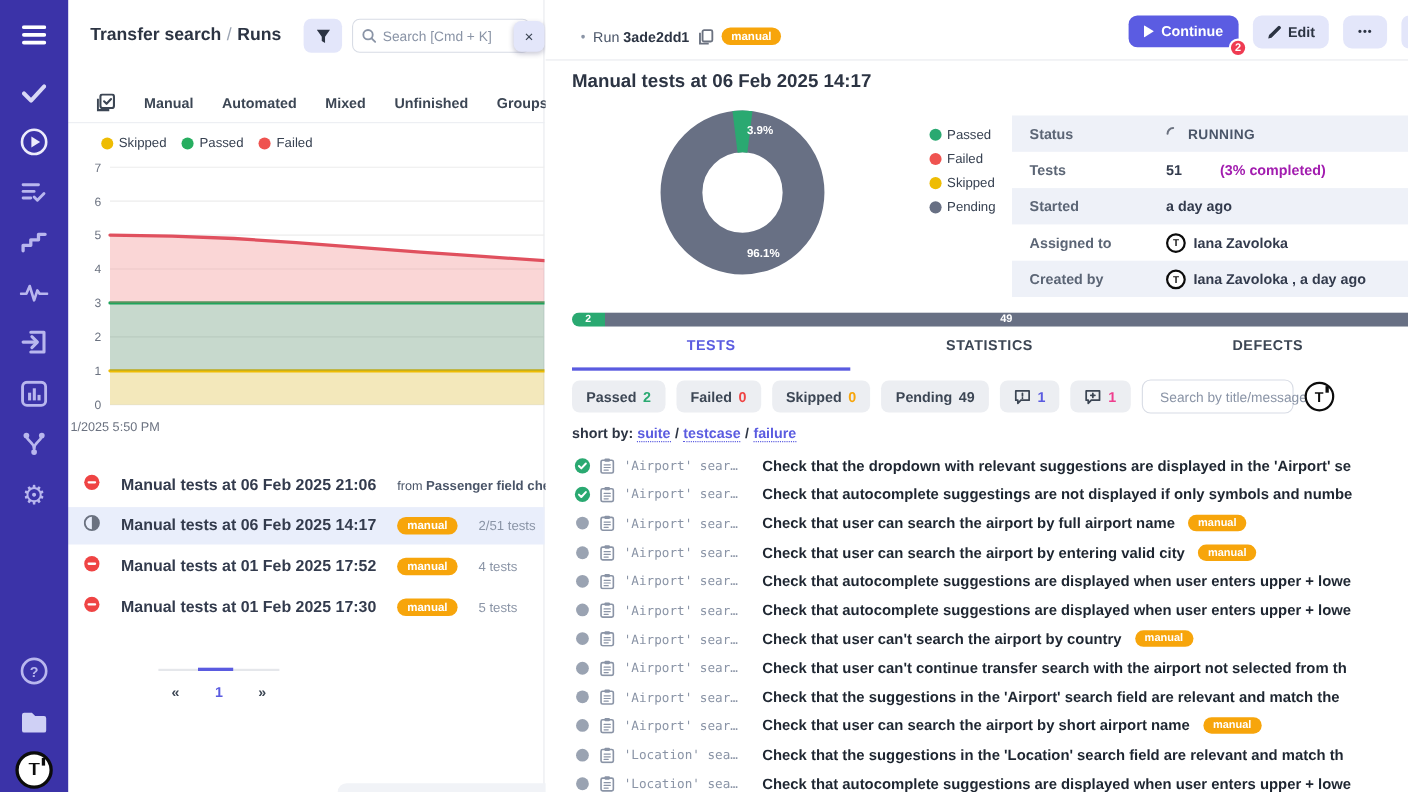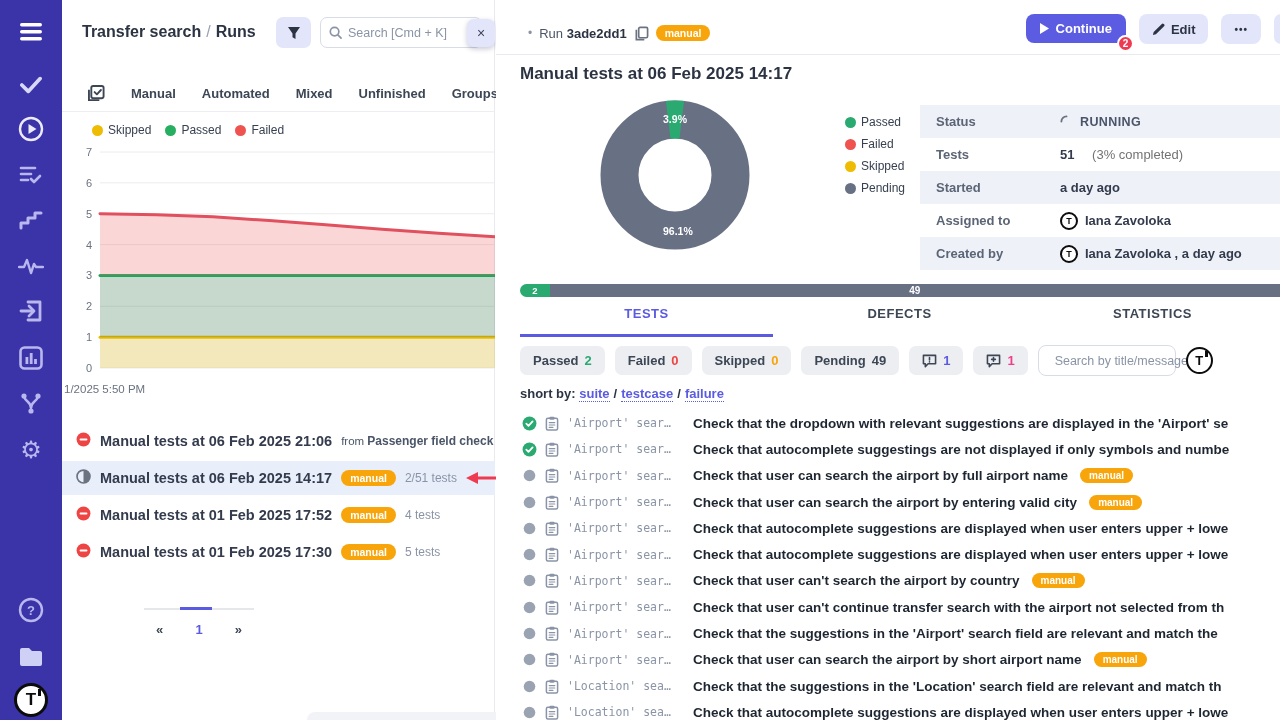--- a/index.html
+++ b/index.html
@@ -34,21 +34,21 @@
   .lp-tabs { position:absolute; left:0; top:76px; width:433px; height:36px; display:flex; align-items:center;
     gap:26px; padding:0 26px; border-bottom:1px solid #eceef2; }
   .lp-tab { font-size:13px; font-weight:bold; color:#3c4654; cursor:pointer; white-space:nowrap; }
   .lp-legend { position:absolute; left:30px; top:123px; display:flex; gap:14px; align-items:center; }
   .leg-item { display:flex; align-items:center; gap:5px; font-size:12px; color:#374151; cursor:pointer; }
   .leg-dot { width:11px; height:11px; border-radius:50%; }
   #run-chart { position:absolute; left:0; top:142px; }
   .x-tick { position:absolute; left:2px; top:383px; font-size:11.5px; color:#6b7280; }
 
   .run-list { position:absolute; left:0; top:424px; width:433px; }
-  .run-row { position:relative; display:flex; align-items:center; gap:9px; height:34px; padding:0 14px;
+  .run-row { position:relative; display:flex; align-items:center; gap:19px; height:34px; padding:0 14px;
     margin-bottom:3px; cursor:pointer; white-space:nowrap; }
   .run-row.selected { background:#e9eefb; }
   .run-title { font-size:14.5px; font-weight:bold; color:#333b4d; }
   .run-from { font-size:11.5px; color:#4a5568; }
   .run-from b { font-size:12px; }
   .badge-manual { background:#f7a50b; color:#fff; font-size:10.5px; font-weight:bold;
     padding:2px 9px; border-radius:9px; display:inline-block; }
   .run-meta { font-size:12px; color:#8a94a6; }
   .annot { display:flex; align-items:center; gap:6px; }
   .annot-num { width:18px; height:18px; background:#ef3b52; border-radius:50%; color:#fff;
@@ -77,32 +77,32 @@
   .btn-light { background:#e3e6fa; color:#2c3443; border:none; border-radius:8px; height:30px; padding:0 13px;
     font-size:13px; font-weight:bold; display:flex; align-items:center; gap:6px; cursor:pointer;
     font-family:"Liberation Sans", sans-serif; }
   .btn-sliver { width:14px; margin-right:-8px; padding:0; }
   .cont-badge { position:absolute; right:-8px; bottom:-9px; width:17px; height:17px; border-radius:50%;
     background:#ef3b52; color:#fff; font-size:10px; font-weight:bold; display:flex; align-items:center;
     justify-content:center; border:2px solid #fff; }
   .rp-title { position:absolute; left:24px; top:64px; font-size:17px; font-weight:bold; color:#2c3443; }
 
   .donut-wrap { position:absolute; left:104px; top:100px; width:150px; height:150px; }
-  .donut-lbl { position:absolute; color:#fff; font-size:10.5px; font-weight:bold; }
+  .donut-lbl { position:absolute; color:#fff; font-size:10.5px; font-weight:bold;margin-left:16px; }
   .donut-lbl.top { left:50%; top:13px; transform:translateX(-50%); }
   .donut-lbl.bottom { left:42%; top:125px; }
   .donut-legend { position:absolute; left:349px; top:115px; }
   .donut-legend .leg-item { margin-bottom:8px; cursor:default; }
 
   .info-table { position:absolute; left:424px; top:105px; width:360px; }
   .info-row { display:flex; align-items:center; height:33px; font-size:13px; }
   .info-row:nth-child(odd) { background:#eef1f8; }
   .info-label { width:140px; padding-left:16px; font-weight:bold; color:#5b6575; }
   .info-value { font-weight:bold; color:#333b4d; display:flex; align-items:center; gap:7px; }
-  .info-gray { color:#737373; font-weight:normal; }
+  .info-gray { color:#a21caf; font-weight:bold;margin-left:17px; }
   .status-run { letter-spacing:.4px; color:#4a5568; font-size:12.5px; }
   .mini-avatar { width:18px; height:18px; border-radius:50%; background:#fff; border:2px solid #0c0c0c;
     color:#0c0c0c; font-size:9px; font-weight:bold; display:inline-flex; align-items:center; justify-content:center; }
 
   .progress { position:absolute; left:24px; top:284px; width:760px; height:13px; border-radius:7px 0 0 7px;
     overflow:hidden; display:flex; }
   .prog-green { background:#2aa971; color:#fff; font-size:9.5px; font-weight:bold; display:flex;
     align-items:center; justify-content:center; }
   .prog-gray { background:#687084; color:#fff; font-size:10px; font-weight:bold; flex:1; display:flex;
     align-items:center; justify-content:center; }
@@ -468,22 +468,22 @@
     </div>
   </div>
 
   <div class="progress">
     <div class="prog-green" id="prog-green" style="width: 3.9%;">2</div>
     <div class="prog-gray">49</div>
   </div>
 
   <div class="rp-tabs">
     <span class="rp-tab active">TESTS</span>
+    <span class="rp-tab">STATISTICS</span>
     <span class="rp-tab">DEFECTS</span>
-    <span class="rp-tab">STATISTICS</span>
   </div>
 
   <div class="pills-row">
     <button class="pill">
         <span>Passed</span>
         <span class="cnt-green">2</span>
       </button>
     <button class="pill">
         <span>Failed</span>
         <span class="cnt-red">0</span>

